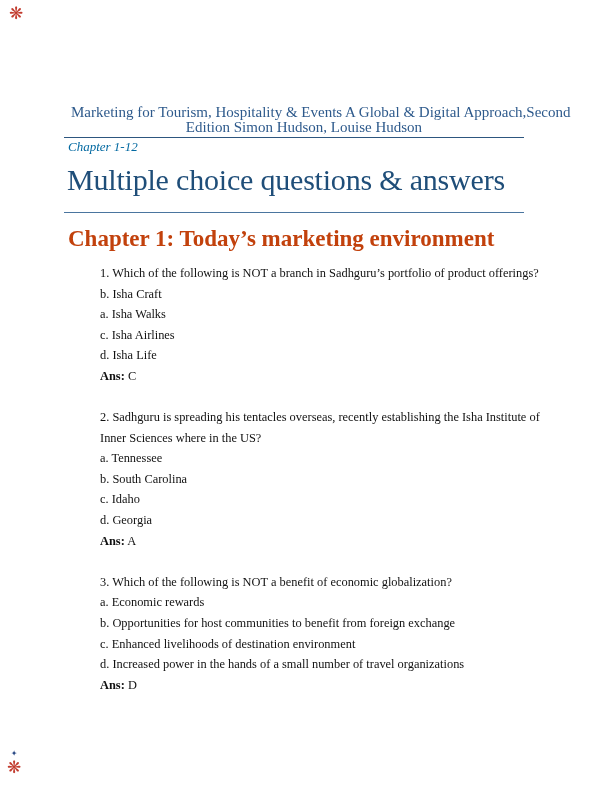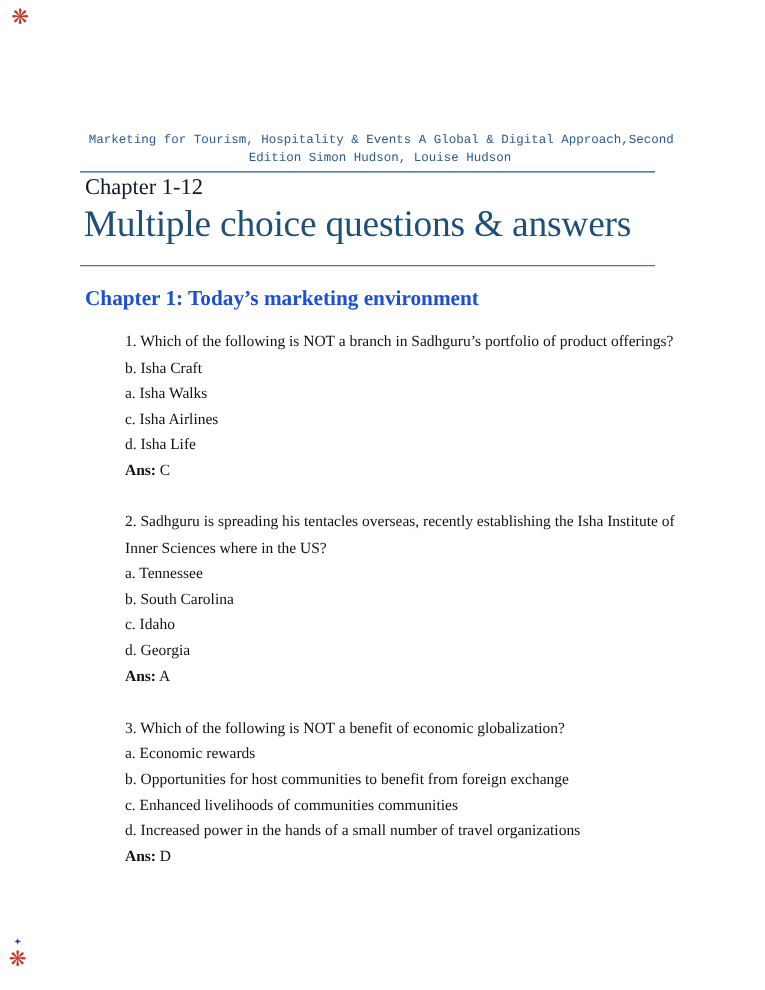--- a/index.html
+++ b/index.html
@@ -29,45 +29,45 @@
     line-height:28px;
     color:#94abc7;
     -webkit-text-stroke:1.1px #1f4a75;
     letter-spacing:0.5px;
     display:inline-block;
     transform:scaleX(0.88);
     transform-origin:left center;
     white-space:nowrap;
   }
 
-  .subtitle { top:105px; color:#2e5a8c; font-size:10px; line-height:15.4px;font-family:Liberation Mono, monospace; }
+  .subtitle { top:105px; color:#2e5a8c; font-size:15px; line-height:15.4px; }
   .subtitle .line1 { text-indent:7px; white-space:nowrap; }
   .subtitle .line2 { margin-left:20px; white-space:nowrap;text-align:center; }
 
   .rule { position:absolute; width:460px; border-top:1.4px solid; }
   .rule-1 { top:137px; border-color:#2d567f; }
   .rule-2 { top:212px; border-color:#4a759f; }
 
-  .chapter-range { top:139px; font-size:18px; color:#0f172a; margin-left:0; }
+  .chapter-range { top:139px; font-size:13px; color:#0369a1; margin-left:0;font-style:italic; }
   .chapter-range div { margin-left:4px; }
 
   .doc-heading {
     top:164px;
     font-size:30px; line-height:32px;
     color:#1f4e79;
     letter-spacing:-0.2px;
     margin-left:0;
   }
   .doc-heading div { margin-left:3px; white-space:nowrap; }
 
   .section-heading {
     top:229px;
-    font-size:17px; line-height:20px;
+    font-size:23px; line-height:20px;
     font-weight:bold;
-    color:#1d4ed8;
+    color:#c2410c;
   }
   .section-heading div { margin-left:4px; white-space:nowrap; }
 
   .questions { top:263px; font-size:12.4px;margin-left:32px; }
   .question-block + .question-block { margin-top:20.5px; }
   .question-block p {
     line-height:20.6px;
     margin-left:4px;
     white-space:nowrap;
   }
@@ -119,21 +119,21 @@
         <p class="option-line">a. Tennessee</p>
         <p class="option-line">b. South Carolina</p>
         <p class="option-line">c. Idaho</p>
         <p class="option-line">d. Georgia</p>
         <p class="answer-line"><span class="ans-label">Ans:</span> A</p>
       </div>
       <div class="question-block">
         <p class="question-text">3. Which of the following is NOT a benefit of economic globalization?</p>
         <p class="option-line">a. Economic rewards</p>
         <p class="option-line">b. Opportunities for host communities to benefit from foreign exchange</p>
-        <p class="option-line">c. Enhanced livelihoods of communities communities</p>
+        <p class="option-line">c. Enhanced livelihoods of destination environment</p>
         <p class="option-line">d. Increased power in the hands of a small number of travel organizations</p>
         <p class="answer-line"><span class="ans-label">Ans:</span> D</p>
       </div>
     </div>
 
   <div class="ornament ornament-bottom">
     <span class="orn-blue">✦</span>
     <span class="orn-red">❋</span>
   </div>
 

